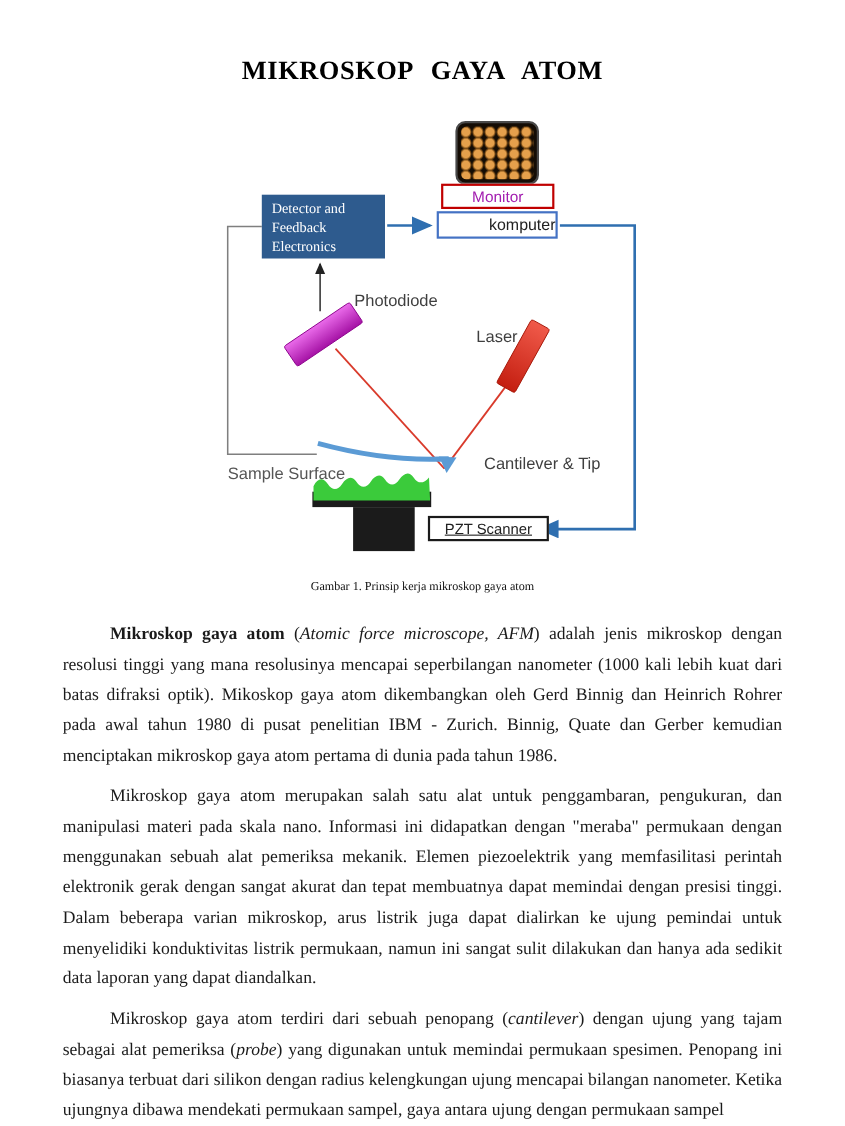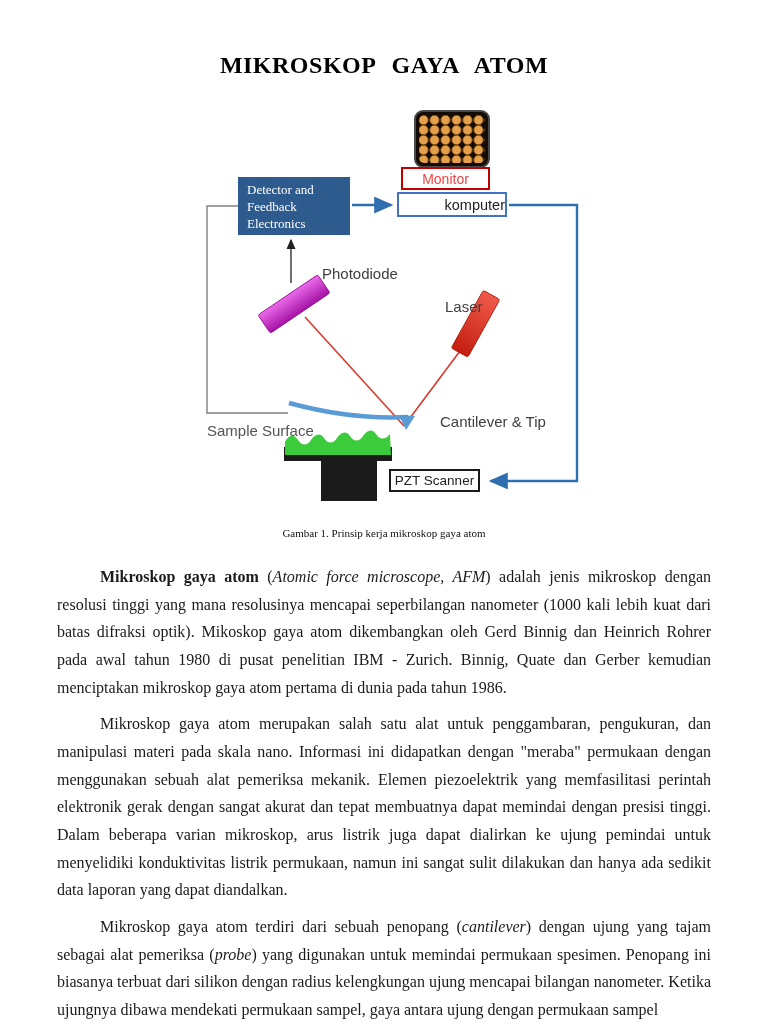--- a/index.html
+++ b/index.html
@@ -14,28 +14,28 @@
   .diagram{position:relative;width:768px;height:410px;margin-top:26px;}
   .diagram svg{position:absolute;left:0;top:0;}
   .dlabel{
     position:absolute;font-family:"Liberation Sans", sans-serif;color:#3f3f3f;
     font-size:15px;white-space:nowrap;
   }
   .box{
     position:absolute;background:#fff;font-family:"Liberation Sans", sans-serif;
     display:flex;align-items:center;justify-content:center;box-sizing:border-box;
   }
-  .monitor-box{left:401px;top:62px;width:89px;height:23px;border:2px solid #C00000;font-size:14px;color:#ef4444;}
+  .monitor-box{left:401px;top:62px;width:103px;height:23px;border:2px solid #C00000;font-size:14px;color:#a21caf;}
   .komputer-box{left:397px;top:87px;width:110px;height:25px;border:2px solid #4472C4;font-size:14.5px;color:#222;justify-content:flex-end;}
   .detector-box{
     position:absolute;left:238px;top:72px;width:112px;height:58px;background:#2E5B8E;
     color:#fff;font-family:Liberation Serif, serif;font-size:13px;line-height:1.3;
     box-sizing:border-box;padding:5px 6px 0 9px;
   }
-  .pzt-box{left:389px;top:364px;width:91px;height:23px;border:2px solid #1a1a1a;font-size:13.5px;color:#222;}
+  .pzt-box{left:389px;top:364px;width:110px;height:23px;border:2px solid #1a1a1a;font-size:13.5px;color:#222;text-decoration:underline;}
   .caption{ text-align:center;font-size:11px;margin:12px 0 0 0;color:#111; }
   .para{
     margin:24px 57px 0 57px;font-size:16px;line-height:1.73;text-align:justify;
     text-indent:43px;
   }
   .para + .para{margin-top:9px;}
   .b{font-weight:bold;}
   .i{font-style:italic;}
 </style>
 </head>
@@ -102,21 +102,21 @@
     <span>Monitor</span>
   </div>
   <div class="box komputer-box">
     <span>komputer</span>
   </div>
   <div class="box pzt-box">
     <span>PZT Scanner</span>
   </div>
 
   <div class="dlabel" style="left:322px;top:160px;">Photodiode</div>
-  <div class="dlabel" style="left:433px;top:193px;margin-left:12px;">Laser</div>
+  <div class="dlabel" style="left:433px;top:193px;">Laser</div>
   <div class="dlabel" style="left:207px;top:317px;color:#555;">Sample Surface</div>
   <div class="dlabel" style="left:440px;top:308px;">Cantilever &amp; Tip</div>
 </div>
 
 <p class="caption">Gambar 1. Prinsip kerja mikroskop gaya atom</p>
 
 <p class="para"><span class="b">Mikroskop gaya atom</span><span> (</span><span class="i">Atomic force microscope, AFM</span><span>) adalah jenis mikroskop dengan resolusi tinggi yang mana resolusinya mencapai seperbilangan nanometer (1000 kali lebih kuat dari batas difraksi optik). Mikoskop gaya atom dikembangkan oleh Gerd Binnig dan Heinrich Rohrer pada awal tahun 1980 di pusat penelitian IBM - Zurich. Binnig, Quate dan Gerber kemudian menciptakan mikroskop gaya atom pertama di dunia pada tahun 1986.</span></p>
 
 <p class="para">Mikroskop gaya atom merupakan salah satu alat untuk penggambaran, pengukuran, dan manipulasi materi pada skala nano. Informasi ini didapatkan dengan "meraba" permukaan dengan menggunakan sebuah alat pemeriksa mekanik. Elemen piezoelektrik yang memfasilitasi perintah elektronik gerak dengan sangat akurat dan tepat membuatnya dapat memindai dengan presisi tinggi. Dalam beberapa varian mikroskop, arus listrik juga dapat dialirkan ke ujung pemindai untuk menyelidiki konduktivitas listrik permukaan, namun ini sangat sulit dilakukan dan hanya ada sedikit data laporan yang dapat diandalkan.</p>
 

